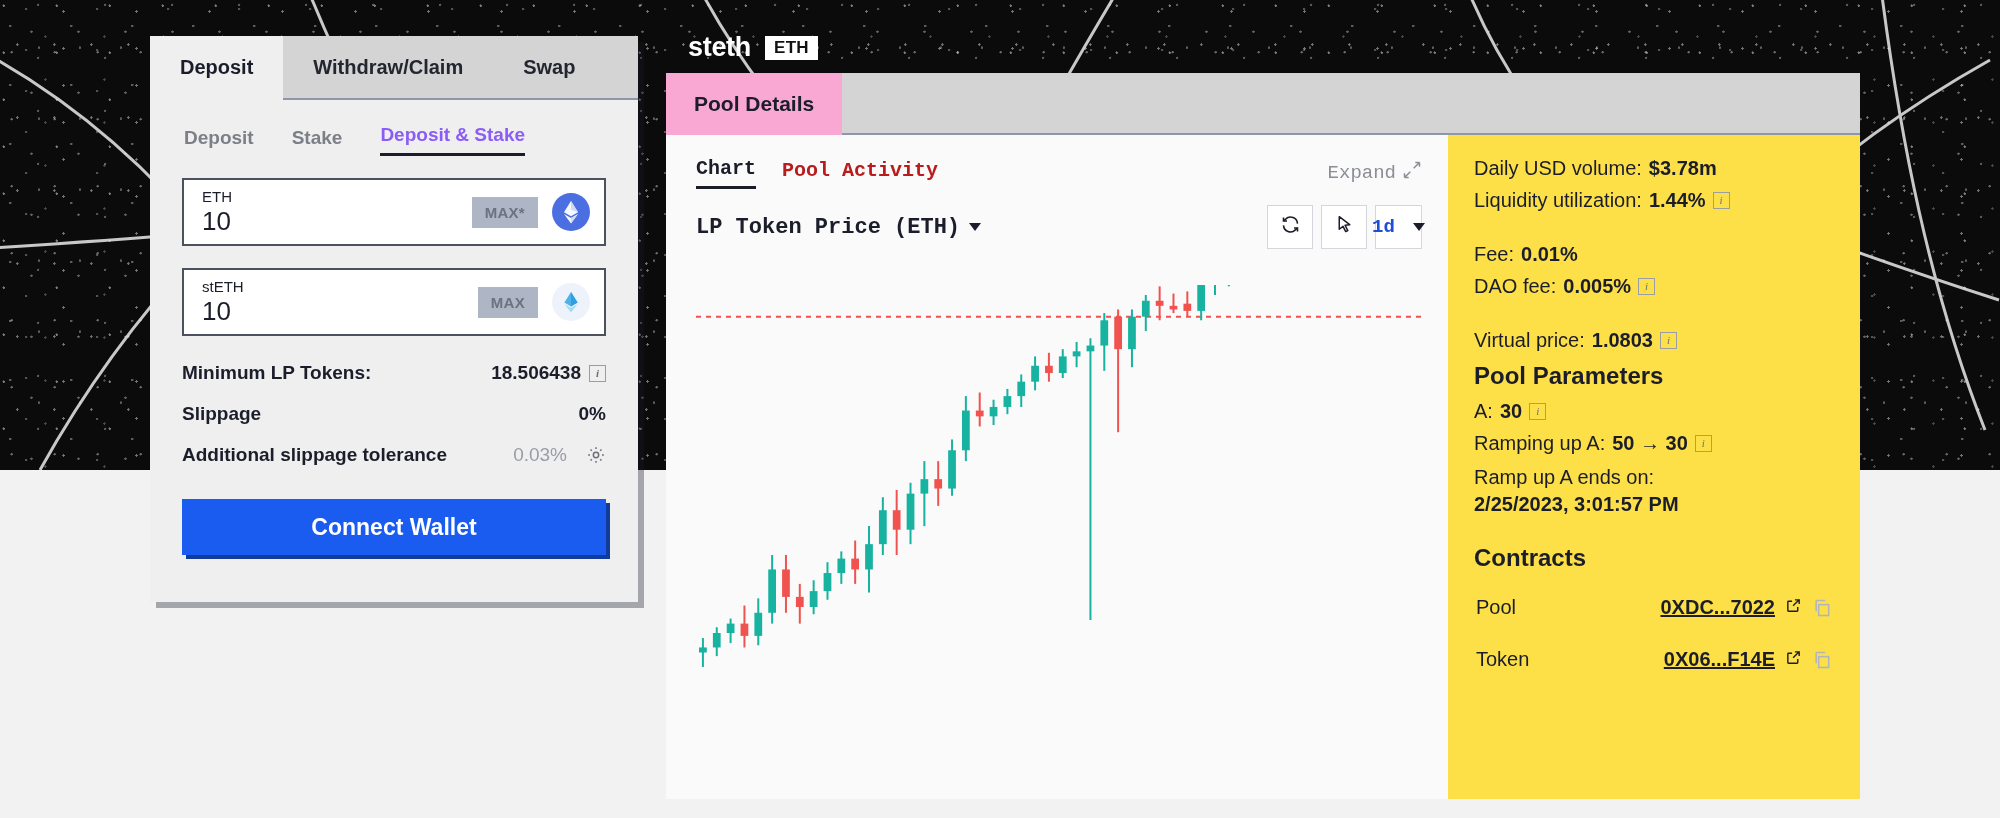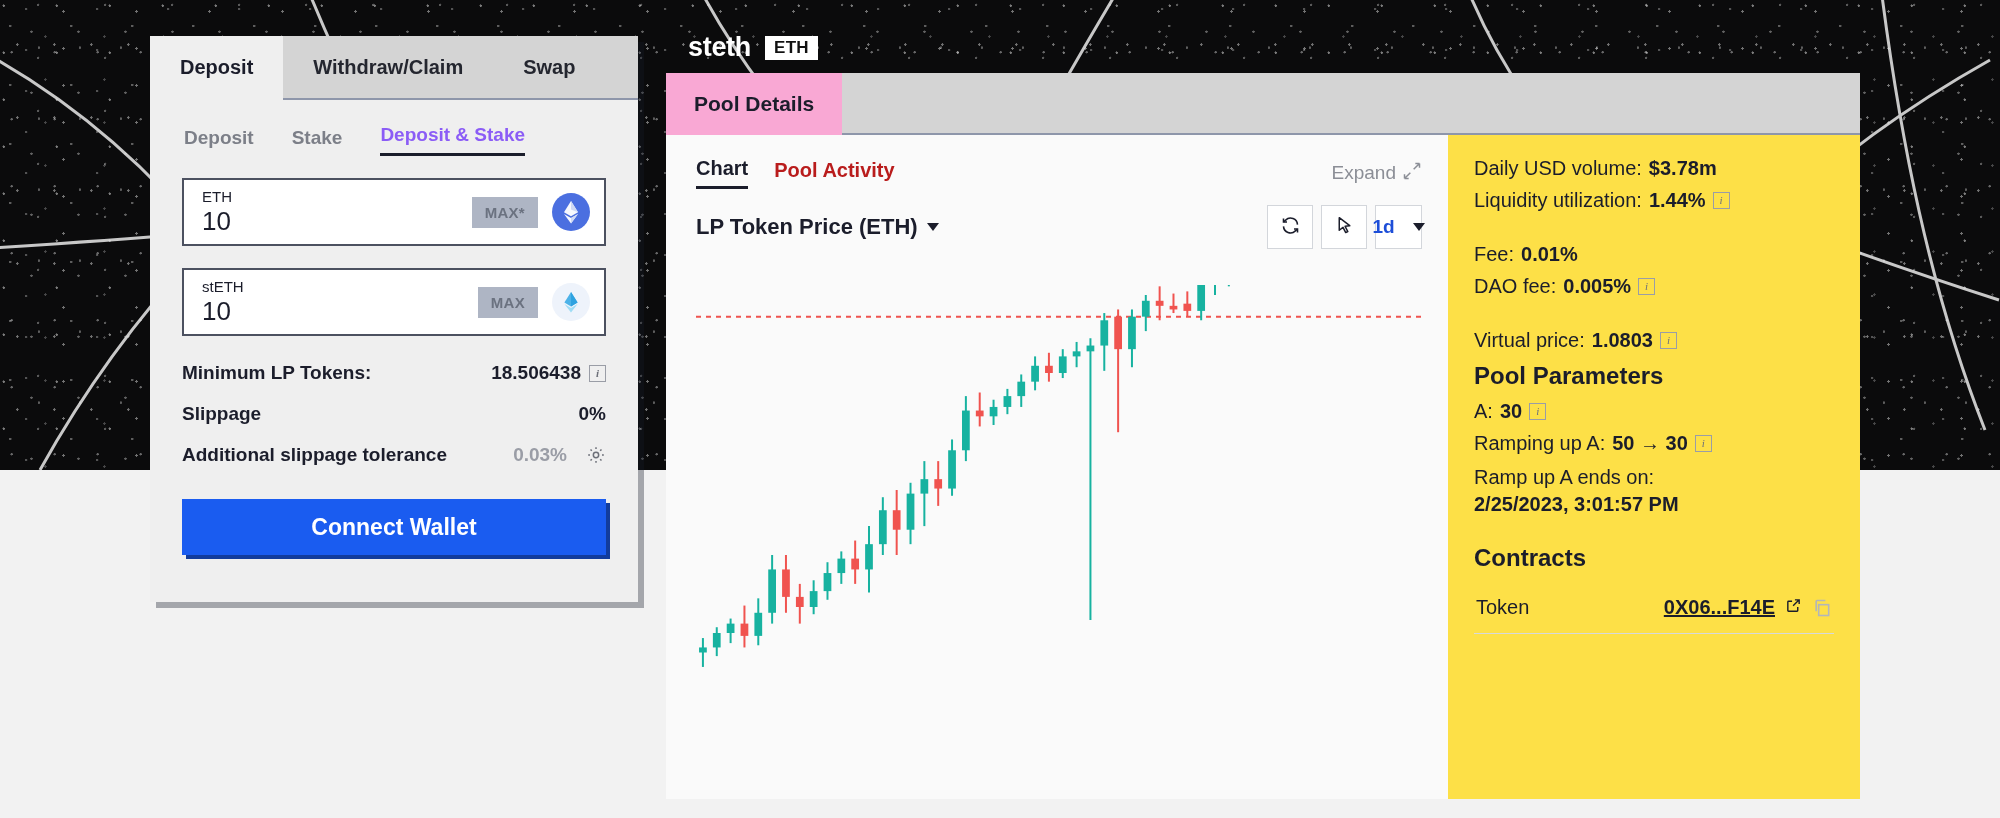--- a/index.html
+++ b/index.html
@@ -65,21 +65,21 @@
   }
   .tokicon { width:38px; height:38px; border-radius:50%; flex:0 0 38px; position:relative; }
   .tokicon.eth { background:#4b6fe0; }
   .tokicon.steth { background:#eef3fb; }
 
   .stats { padding:26px 32px 0 32px; }
   .statrow { display:flex; align-items:center; justify-content:space-between; margin-bottom:19px; }
   .statrow .k { font-size:19px; font-weight:bold; color:#1b1d2b; }
   .statrow .v { font-size:19px; font-weight:bold; color:#1b1d2b; display:flex; align-items:center; gap:8px;justify-content:center; }
   .statrow.muted .k { font-weight:bold; }
-  .statrow.muted .v { font-weight:bold; color:#9a9da6;gap:19px; }
+  .statrow.muted .v { font-weight:normal; color:#9a9da6;gap:19px; }
   .ibox {
     width:17px; height:17px; border:1px solid #9a9da6; color:#6d7079;
     font-size:11px; line-height:15px; text-align:center; font-style:italic;
     font-family:"Liberation Serif", serif; display:inline-block; cursor:pointer;
   }
   .gear { width:20px; height:20px; cursor:pointer; }
 
   .cta-wrap { padding:14px 32px 0 32px; }
   .cta {
     height:56px; background:#1a5cf0; color:#fff; font-size:23px; font-weight:bold;
@@ -94,21 +94,21 @@
   .chip { background:#fff; color:#111; font-size:17px; font-weight:bold; padding:2px 9px; letter-spacing:.3px; }
 
   .panel-tabs { display:flex; height:62px; }
   .ptab {
     display:flex; align-items:center; padding:0 28px; background:#f9a8d4;
     font-size:21px; font-weight:bold; color:#1b1d2b; cursor:pointer;
   }
   .panel-tabs .pspacer { flex:1; background:#d4d4d4; border-bottom:2px solid #8e96aa; }
 
   .panel-body { display:flex; height:664px; }
-  .chart-col { width:782px; background:#fafafa; position:relative; }
+  .chart-col { width:782px; background:#fafafa; position:relative;font-family:Liberation Mono, monospace; }
   .side-col { flex:1; background:#fde047; padding:22px 26px 0 26px; }
 
   .chart-head { display:flex; align-items:center; padding:22px 26px 0 30px; }
   .ctab { font-size:20px; font-weight:bold; color:#b91c1c; margin-right:26px; cursor:pointer; padding-bottom:6px; }
   .ctab.active { color:#1b1d2b; border-bottom:3px solid #1b1d2b; }
   .expand { margin-left:auto; font-size:19px; color:#8b8e96; display:flex; align-items:center; gap:6px; cursor:pointer; }
 
   .chart-ctrl { display:flex; align-items:center; padding:16px 26px 0 30px; }
   .metric { font-size:22px; font-weight:bold; color:#1b1d2b; display:flex; align-items:center; gap:9px; cursor:pointer; }
   .caret { width:0;height:0;border-left:6px solid transparent;border-right:6px solid transparent;border-top:8px solid #1b1d2b; }
@@ -472,20 +472,38 @@
           <b>50 → 30</b>
           <span class="ibox">i</span>
         </div>
         <div class="srow" style="display:block;line-height:1.35;">
           <div>Ramp up A ends on:</div>
           <b>2/25/2023, 3:01:57 PM</b>
         </div>
 
         <div class="shead" style="margin-top:26px;">Contracts</div>
 
+        <div class="crow">
+          <span class="ck">Pool</span>
+          <span class="cv">
+            <span class="addr">0XDC...7022</span>
+            <span>
+              <svg width="17" height="17" viewBox="0 0 24 24" fill="none" stroke="#1b1d2b" stroke-width="2">
+                <path d="M14 4h6v6M20 4l-8.5 8.5"></path>
+                  <path d="M18 14v5a1 1 0 0 1-1 1H5a1 1 0 0 1-1-1V7a1 1 0 0 1 1-1h5"></path>
+              </svg>
+            </span>
+            <span class="copy">
+              <svg width="20" height="20" viewBox="0 0 24 24" fill="none" stroke="#b2b6bb" stroke-width="1.9">
+                <rect x="8" y="8" width="12" height="13"></rect>
+                  <path d="M5 16V4a1 1 0 0 1 1-1h10"></path>
+              </svg>
+            </span>
+          </span>
+        </div>
 
         <div class="crow">
           <span class="ck">Token</span>
           <span class="cv">
             <span class="addr">0X06...F14E</span>
             <span>
               <svg width="17" height="17" viewBox="0 0 24 24" fill="none" stroke="#1b1d2b" stroke-width="2">
                 <path d="M14 4h6v6M20 4l-8.5 8.5"></path>
                   <path d="M18 14v5a1 1 0 0 1-1 1H5a1 1 0 0 1-1-1V7a1 1 0 0 1 1-1h5"></path>
               </svg>

